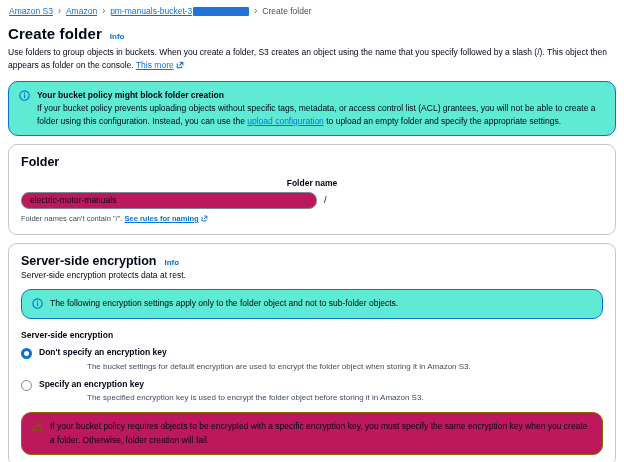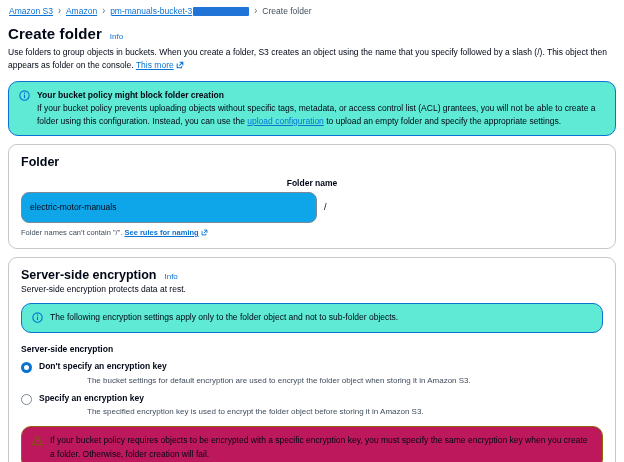--- a/index.html
+++ b/index.html
@@ -15,44 +15,44 @@
   
   .breadcrumb { display: flex; align-items: center; gap: 5px; padding: 2px 0 0 1px; font-size: 8.5px; }
   .crumb-link { color: #0972d3; text-decoration: underline; cursor: pointer; }
   .crumb-sep { color: #5f6b7a; font-size: 9px; transform: scaleY(1.15); }
   .crumb-current { color: #414d5c; }
   .redaction { display: inline-block; width: 56px; height: 9px; background: #2074d8; vertical-align: middle; margin-left: 1px; border-radius: 1px; }
 
   
   .title-row { display: flex; align-items: baseline; gap: 8px; margin-top: 9px; }
   h1 { font-size: 15px; font-weight: 700; margin: 0; letter-spacing: 0.1px; }
-  .info-link { color: #0972d3; font-size: 8px; font-weight: 400; cursor: pointer; }
+  .info-link { color: #0972d3; font-size: 8px; font-weight: 700; cursor: pointer; }
   .desc { margin: 4px 0 0 0; line-height: 1.45; max-width: 608px; }
   .inline-link { color: #0972d3; text-decoration: underline; cursor: pointer; }
   .ext-icon { display: inline-block; vertical-align: -1px; margin-left: 2px; }
 
   
   .alert { display: flex; gap: 7px; border-radius: 10px; padding: 7px 10px; margin-top: 9px; align-items: flex-start; }
   .alert-info { border: 1.5px solid #0972d3; background: #5eead4; }
   .alert-warning { border: 1.5px solid #8d6605; background: #be185d; }
   .alert-icon { flex: none; margin-top: 1px; }
   .alert-title { font-weight: 700; line-height: 1.5; }
   .alert-body { line-height: 1.55; }
 
   
   .card { border: 1px solid #c6c6cd; border-radius: 9px; padding: 8px 12px 10px 12px; margin-top: 8px; background: #fff; }
   h2 { font-size: 12.5px; font-weight: 700; margin: 2px 0 0 0; }
   .card .title-row { margin-top: 2px; }
   .card .title-row h2 { margin: 0; }
   .field-label { font-weight: 700; margin-top: 9px; text-align: center; }
   .input-row { display: flex; align-items: center; gap: 7px; margin-top: 4px; }
   .text-input {
-    width: 296px; height: 31px; border: 1.5px solid #7d8998; border-radius: 8px;
+    width: 296px; height: 17px; border: 1.5px solid #7d8998; border-radius: 8px;
     padding: 1px 8px; font-size: 8.5px; color: #000716; font-family: "Liberation Sans", sans-serif;
-    outline: none; background: #0ea5e9;
+    outline: none; background: #be185d;
   }
   .slash-suffix { font-size: 9px; color: #000716; }
   .helper { font-size: 7.5px; color: #414d5c; margin-top: 5px; }
   .helper .inline-link { font-size: 7.5px; font-weight: 700; }
 
   .section-desc { margin: 2px 0 0 0; color: #000716; }
 
   
   .group-label { font-weight: 700; margin-top: 11px; }
   .radio-option { display: flex; gap: 7px; margin-top: 7px; cursor: pointer; }

